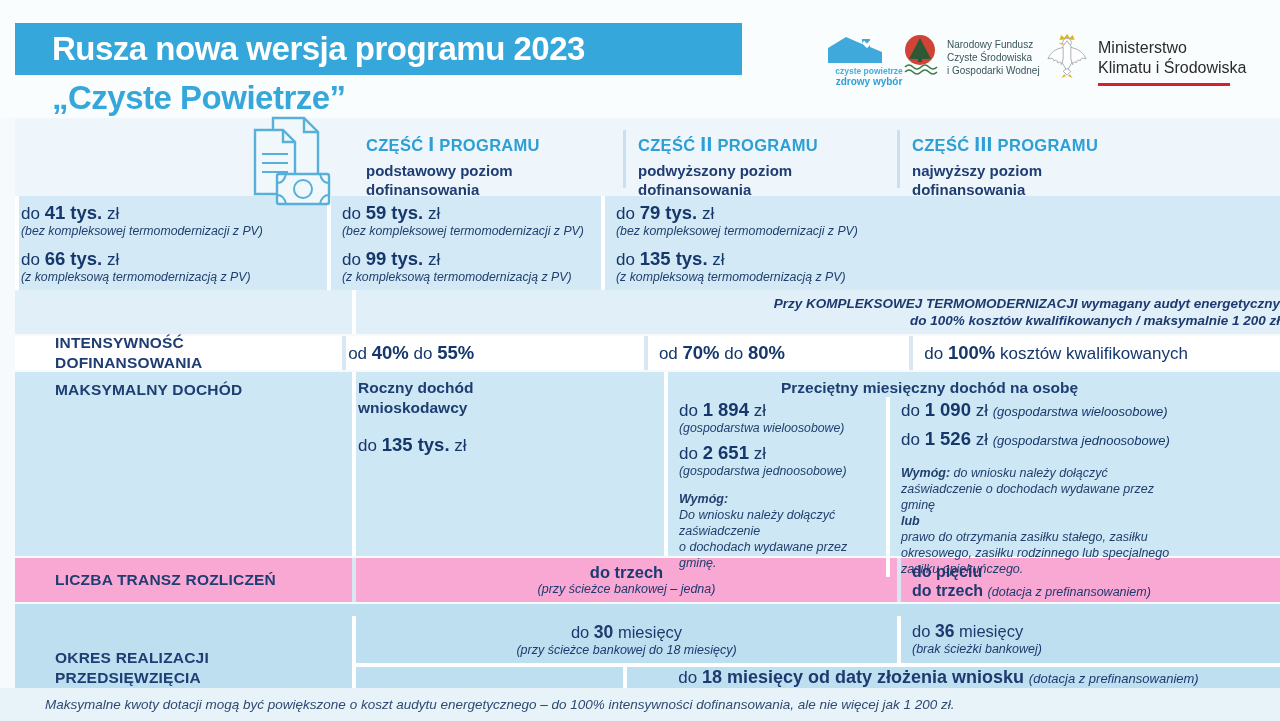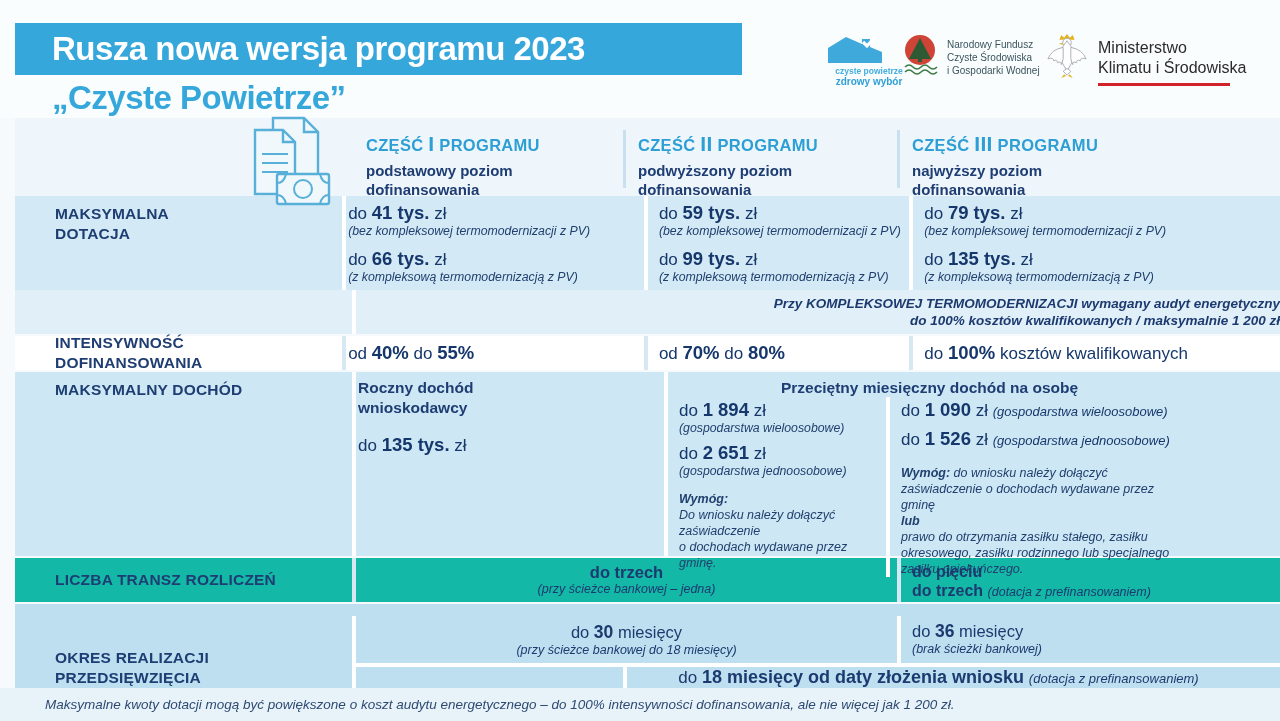--- a/index.html
+++ b/index.html
@@ -64,21 +64,21 @@
   .right23{width:527px;box-sizing:border-box;display:flex;flex-direction:column;}
   .h23{height:27px;text-align:center;font-weight:bold;font-size:15.5px;padding-top:7px;color:#1e3d73;}
   .body23{display:flex;flex:1;}
   .b2{width:274px;box-sizing:border-box;padding:2px 6px 0 11px;}
   .b3{width:383px;box-sizing:border-box;padding:2px 10px 0 11px;border-left:4px solid #ffffff;}
   .col1-title{font-weight:bold;font-size:15.5px;line-height:20px;color:#1e3d73;}
   .req{font-size:12.5px;font-style:italic;line-height:16px;color:#21406f;}
   .req b{font-style:italic;}
   .mt6{margin-top:6px;}.mt12{margin-top:12px;}
   
-  .r-transze{height:44px;background:#14b8a6;}
+  .r-transze{height:44px;background:#f9a8d4;}
   .r-transze .c-label{padding-top:12px;}
   .mid-cell{width:545px;box-sizing:border-box;border-left:4px solid #d7e8f2;display:flex;
     flex-direction:column;justify-content:center;align-items:center;text-align:center;}
   .mid-cell .v{font-size:16.5px;font-weight:bold;line-height:19px;}
   .mid-cell .n{font-size:12.5px;font-style:italic;line-height:15px;}
   .r-transze .c3{border-left:4px solid #d7e8f2;padding-top:4px;}
   .r-transze .c3 .v{font-size:16px;font-weight:bold;line-height:19px;}
   
   .r-okres{height:84px;background:#bedff0;align-items:flex-end;}
   .right-okres{width:928px;box-sizing:border-box;border-left:4px solid #ffffff;display:flex;flex-direction:column;}
@@ -204,24 +204,20 @@
           <span>PROGRAMU</span>
         </div>
         <div class="part-sub">
           <div>najwyższy poziom</div>
             <div>dofinansowania</div>
         </div>
       </div>
     </div>
 
     <div class="row r-dotacja">
-      <div class="c-label">
-        <div>MAKSYMALNA</div>
-          <div>DOTACJA</div>
-      </div>
       <div class="c1 vd-w">
         <div class="val"><span>do</span> <b>41 tys.</b> <span>zł</span></div>
         <div class="note">(bez kompleksowej termomodernizacji z PV)</div>
         <div class="val"><span>do</span> <b>66 tys.</b> <span>zł</span></div>
         <div class="note">(z kompleksową termomodernizacją z PV)</div>
       </div>
       <div class="c2 vd-w">
         <div class="val"><span>do</span> <b>59 tys.</b> <span>zł</span></div>
         <div class="note">(bez kompleksowej termomodernizacji z PV)</div>
         <div class="val"><span>do</span> <b>99 tys.</b> <span>zł</span></div>

